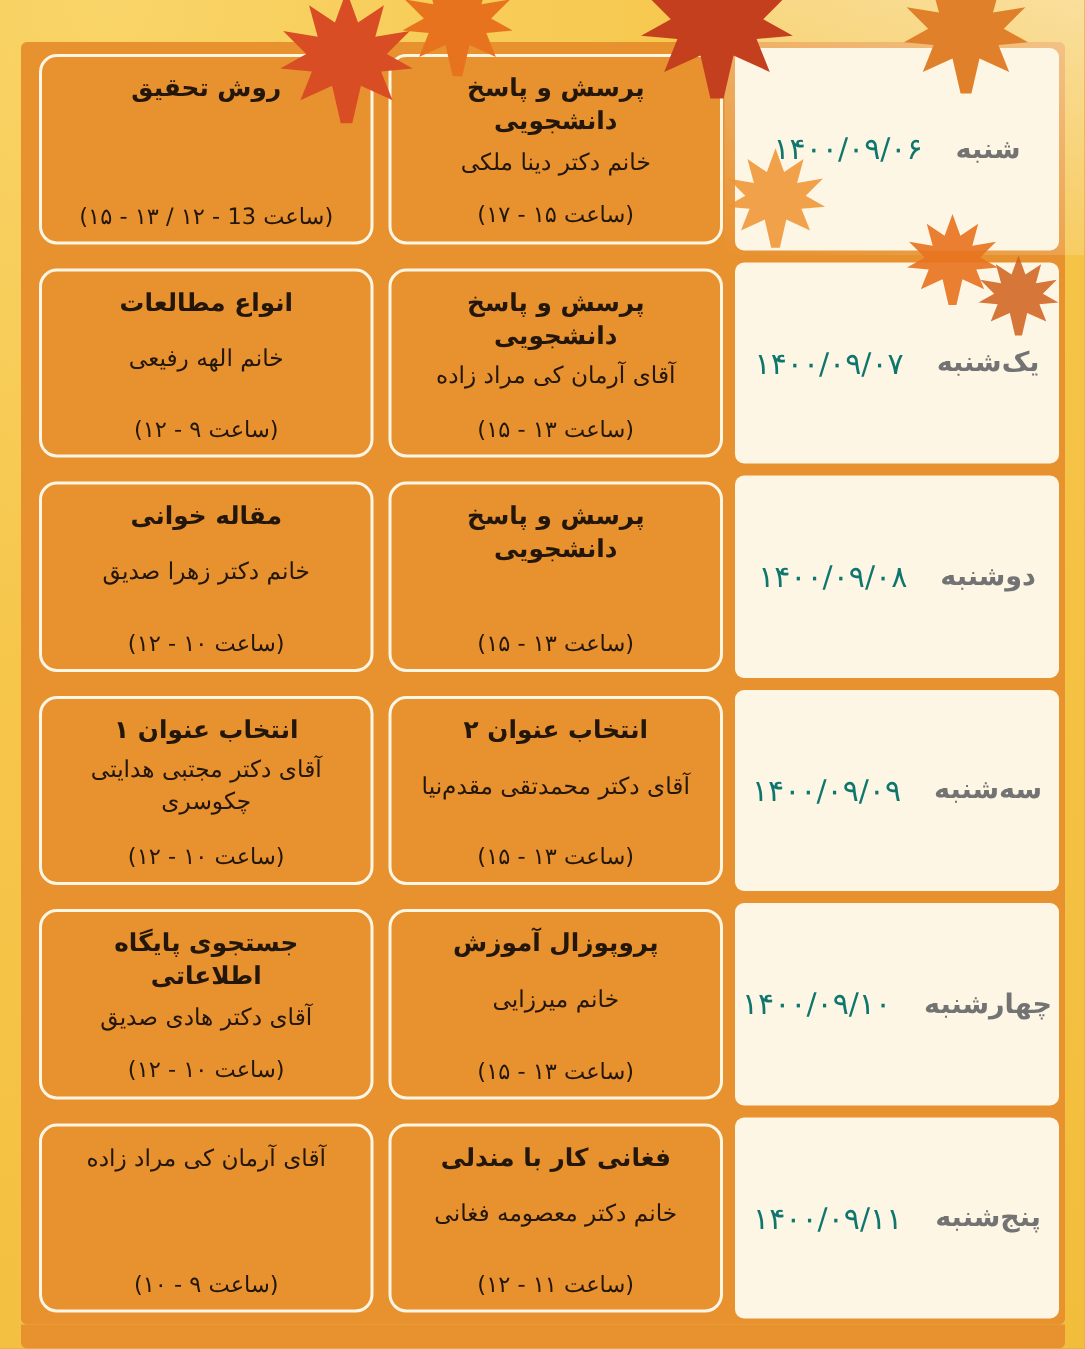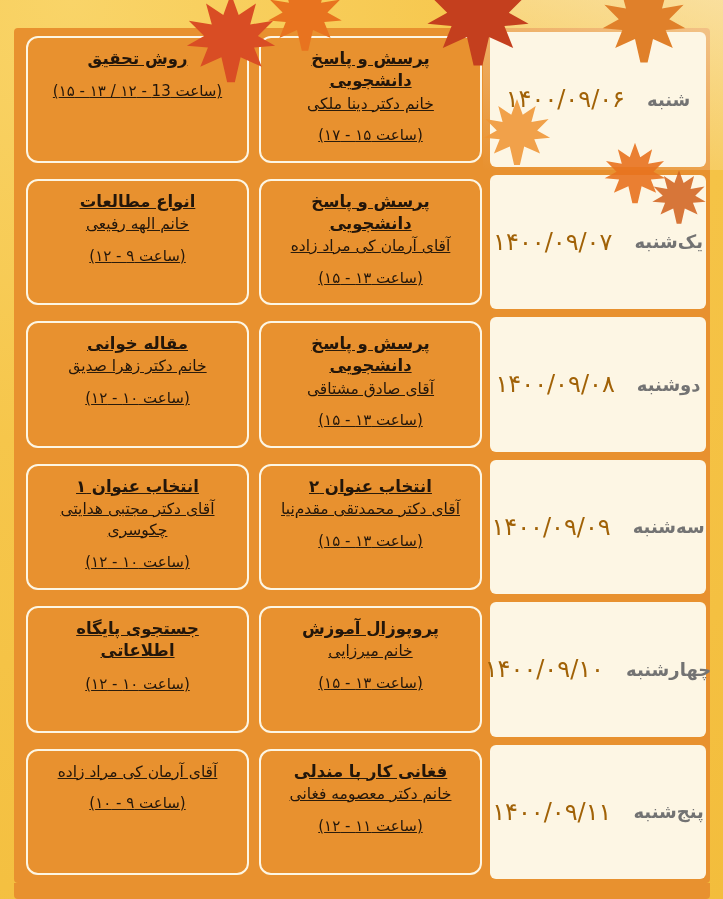--- a/index.html
+++ b/index.html
@@ -55,42 +55,42 @@
     gap:22px;
     padding:0 14px;
   }
   .day-name {
     font-size:18px;
     font-weight:bold;
     color:#737373;
     white-space:nowrap;
   }
   .day-date {
-    font-size:24px;
-    color:#a16207;
+    font-size:20px;
+    color:#0f766e;
     white-space:nowrap;
     letter-spacing:0.5px;
   }
   .sessions {
     flex:1;
     display:flex;
     flex-direction:row;
     margin:8px 6px 8px 12px;
     gap:10px;
   }
   .card {
     flex:1;
     border:2px solid #fdf6e4;
     border-radius:12px;
     padding:10px 12px 8px 12px;
     display:flex;
     flex-direction:column;
+    justify-content:space-between;
     color:#2b1c0b;
     background:transparent;
-    text-decoration:underline;
   }
   .card .title {
     font-size:16.5px;
     font-weight:bold;
     line-height:1.35;
     text-align:center;
     color:#23160a;
   }
   .card .presenter {
     font-size:15.5px;
@@ -170,21 +170,20 @@
     </div>
 
     <div class="row">
       <div class="daycell">
         <span class="day-name">دوشنبه</span>
         <span class="day-date">۱۴۰۰/۰۹/۰۸</span>
       </div>
       <div class="sessions">
         <div class="card">
           <div class="title">پرسش و پاسخ دانشجویی</div>
-          <div class="presenter">آقای صادق مشتاقی</div>
           <div class="time">(ساعت ۱۳ - ۱۵)</div>
         </div>
         <div class="card">
           <div class="title">مقاله خوانی</div>
           <div class="presenter">خانم دکتر زهرا صدیق</div>
           <div class="time">(ساعت ۱۰ - ۱۲)</div>
         </div>
       </div>
     </div>
 
@@ -213,20 +212,21 @@
         <span class="day-date">۱۴۰۰/۰۹/۱۰</span>
       </div>
       <div class="sessions">
         <div class="card">
           <div class="title">پروپوزال آموزش</div>
           <div class="presenter">خانم میرزایی</div>
           <div class="time">(ساعت ۱۳ - ۱۵)</div>
         </div>
         <div class="card">
           <div class="title">جستجوی پایگاه اطلاعاتی</div>
+          <div class="presenter">آقای دکتر هادی صدیق</div>
           <div class="time">(ساعت ۱۰ - ۱۲)</div>
         </div>
       </div>
     </div>
 
     <div class="row">
       <div class="daycell">
         <span class="day-name">پنج‌شنبه</span>
         <span class="day-date">۱۴۰۰/۰۹/۱۱</span>
       </div>

